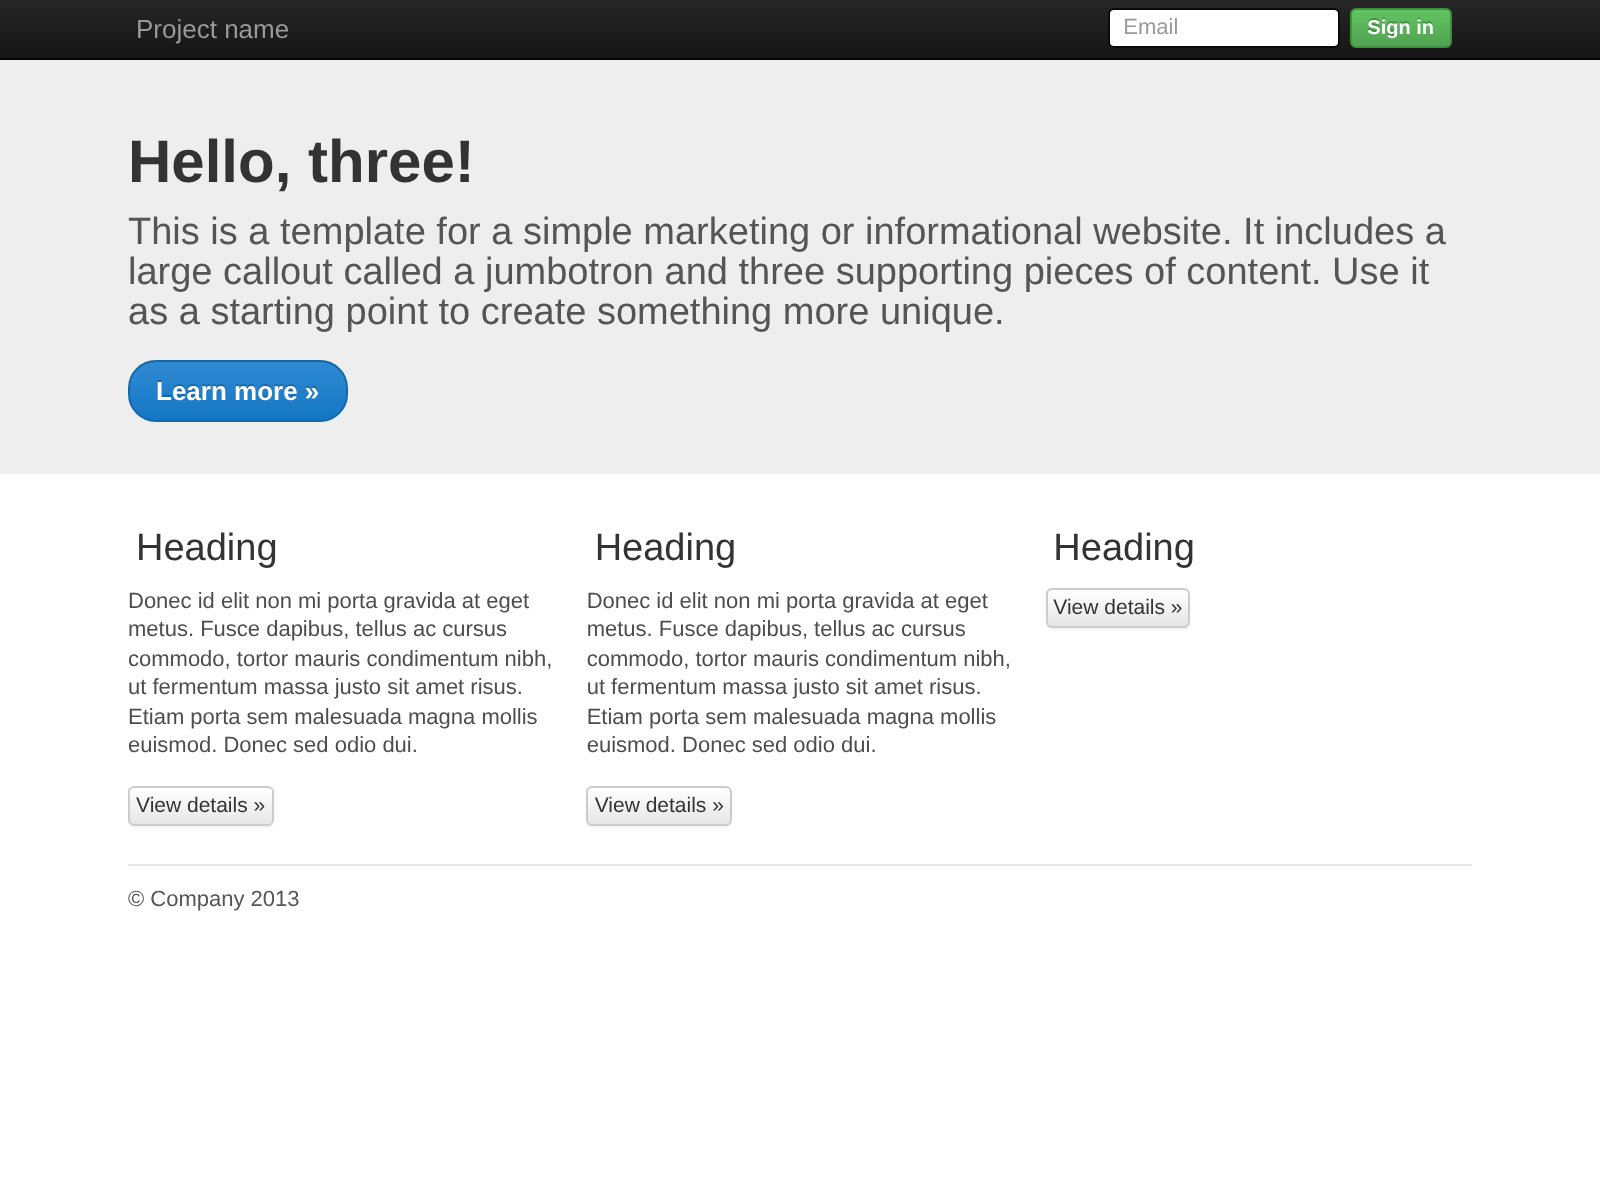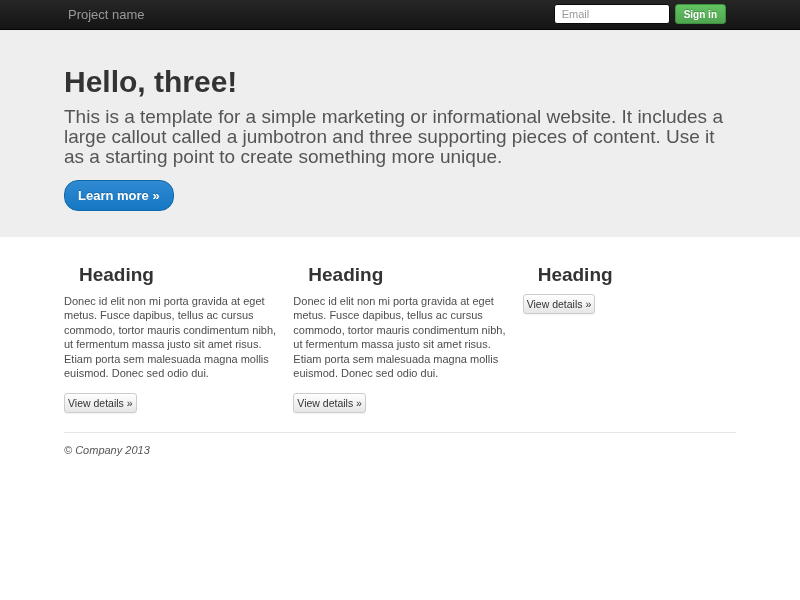--- a/index.html
+++ b/index.html
@@ -99,23 +99,23 @@
   }
 
   
   .marketing {
     margin-top: 27px;
     display: flex;
     gap: 16px;
   }
   .col { flex: 1; }
   .col h2 {
-    margin: 0 0 8px 15px;
+    margin: 0 0 8px 4px;
     font-size: 19px;
-    font-weight: bold;
+    font-weight: normal;
     color: #333333;
   }
   .col p {
     margin: 0 0 12px 0;
     font-size: 11px;
     line-height: 14.5px;
     color: #4d4d4d;
   }
   .btn-details {
     display: inline-block;
@@ -133,21 +133,20 @@
   
   .footer-rule {
     border: 0;
     border-top: 1px solid #e5e5e5;
     margin: 19px 0 11px 0;
   }
   .footer-text {
     margin: 0;
     font-size: 11px;
     color: #555555;
-    font-style: italic;
   }
 </style>
 </head>
 <body>
 
 <header class="navbar">
   <a class="navbar-brand">Project name</a>
   <div class="navbar-form">
     <input type="text" placeholder="Email" style="">
     <button class="btn-signin">Sign in</button>

